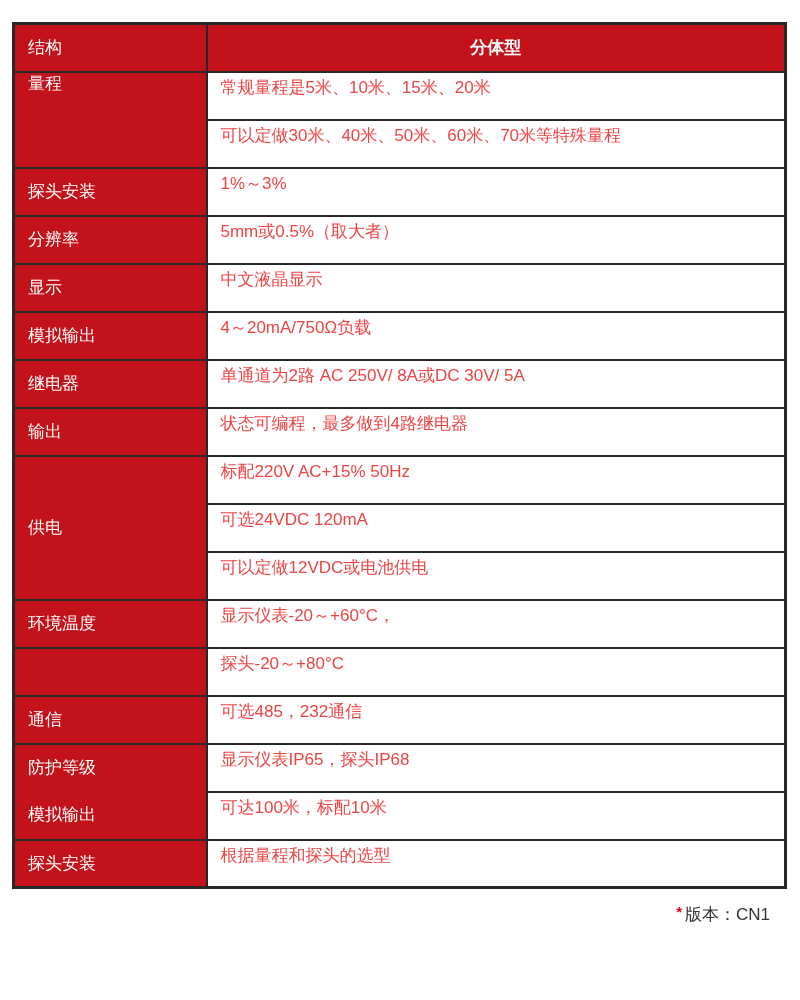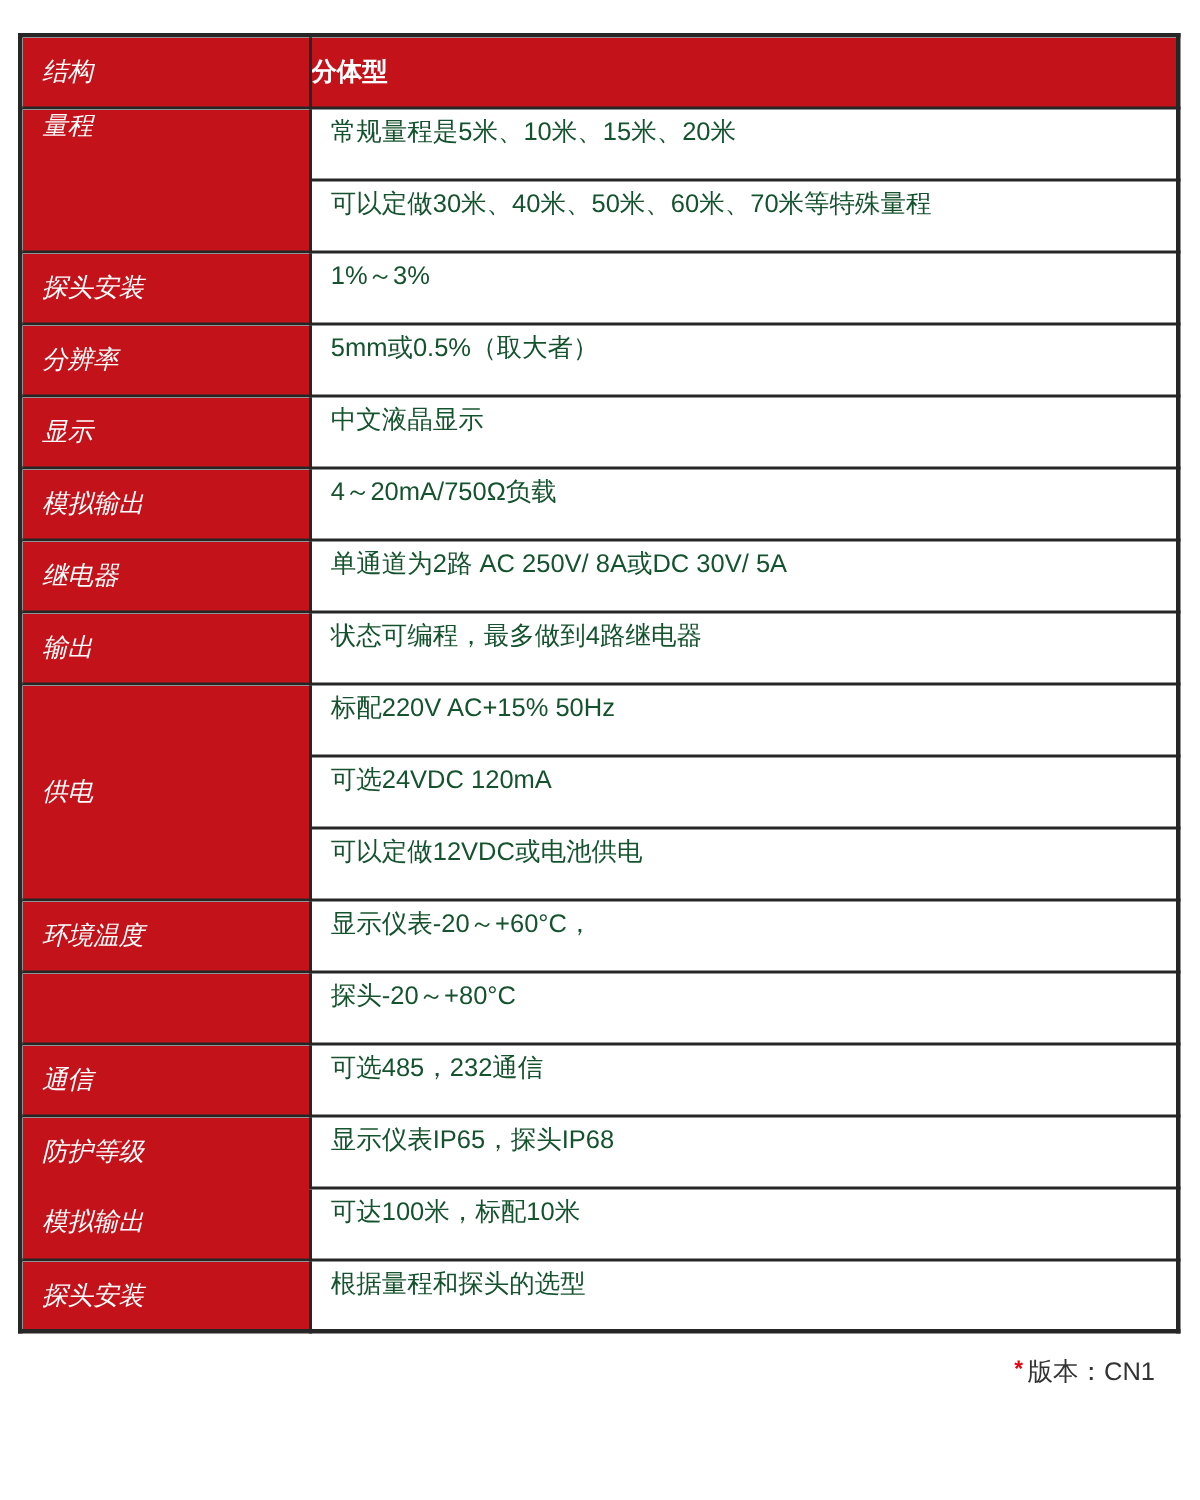--- a/index.html
+++ b/index.html
@@ -33,33 +33,32 @@
     vertical-align: middle;
     overflow: hidden;
     white-space: nowrap;
   }
   .spec-table th.label {
     background: #c4121a;
     color: #ffffff;
     font-weight: normal;
     text-align: left;
     padding: 0 6px 0 13px;
-    font-style: italic;
   }
   .spec-table td.value {
     background: #ffffff;
-    color: #14532d;
+    color: #ef4444;
     text-align: left;
     padding: 0 6px 16px 13px;
   }
   .spec-table td.header-type {
     background: #c4121a;
     color: #ffffff;
     font-weight: bold;
-    text-align: left;
+    text-align: center;
     padding: 0;
   }
   
   .spec-table th.va-top {
     vertical-align: top;
   }
   
   .spec-table th.no-bb { border-bottom-style: hidden; }
   .footer-note {
     position: absolute;

